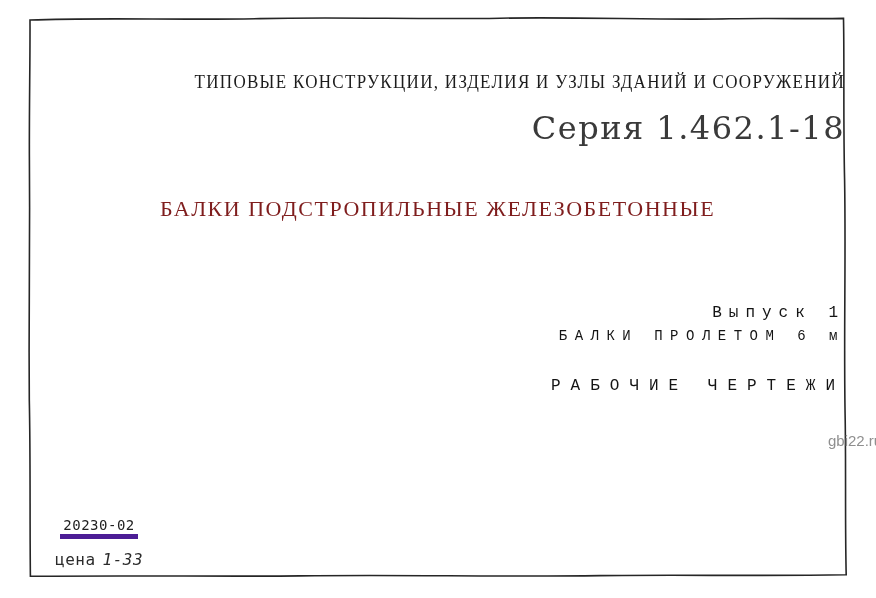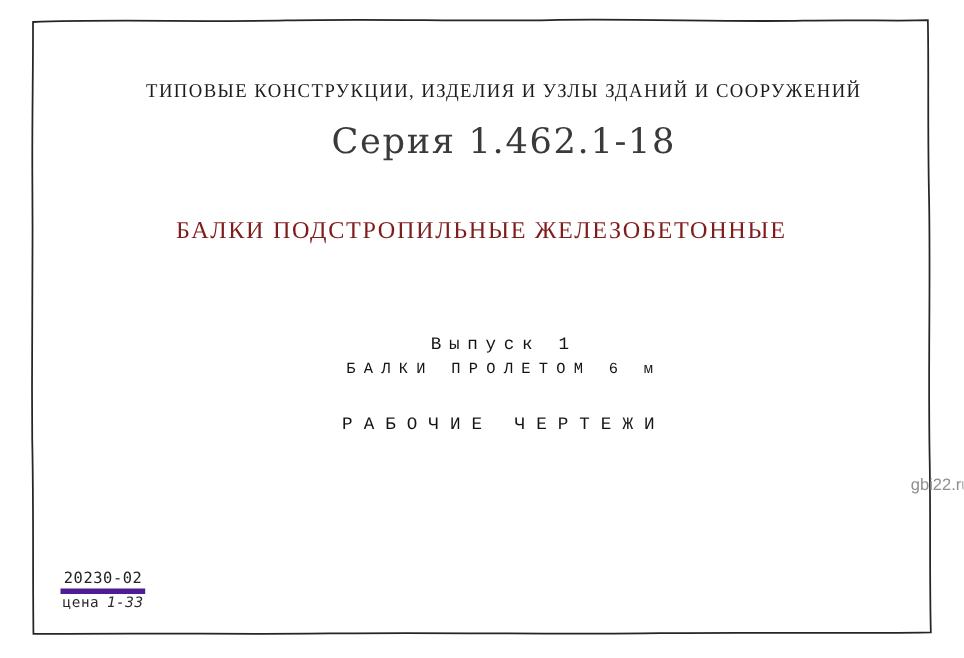--- a/index.html
+++ b/index.html
@@ -20,21 +20,21 @@
     position: absolute;
     left: 0;
     top: 0;
     width: 876px;
     height: 598px;
   }
   .abs-line {
     position: absolute;
     left: 30px;
     right: 31px;
-    text-align: center;
+    text-align: right;
     white-space: nowrap;
     padding-left: 41px;
   }
   .header-line {
     top: 73px;
     font-size: 17px;
     letter-spacing: 1.3px;
     color: #1c1c1c;
     transform: scaleY(1.05);
   }
@@ -86,23 +86,23 @@
     color: #222222;
   }
   .stamp-code {
     display: inline-block;
     font-size: 14px;
     letter-spacing: 0.5px;
     border-bottom: 5px solid #4c1d95;
     padding: 0 3px 1px 3px;
   }
   .stamp-price {
-    font-size: 13px;
+    font-size: 16px;
     letter-spacing: 0.5px;
-    margin-top: 1px;
+    margin-top: 11px;
     color: #2b2b2b;
   }
   .stamp-price .price-value {
     margin-left: 7px;
     font-style: italic;
   }
   .watermark {
     position: absolute;
     left: 828px;
     top: 432px;

